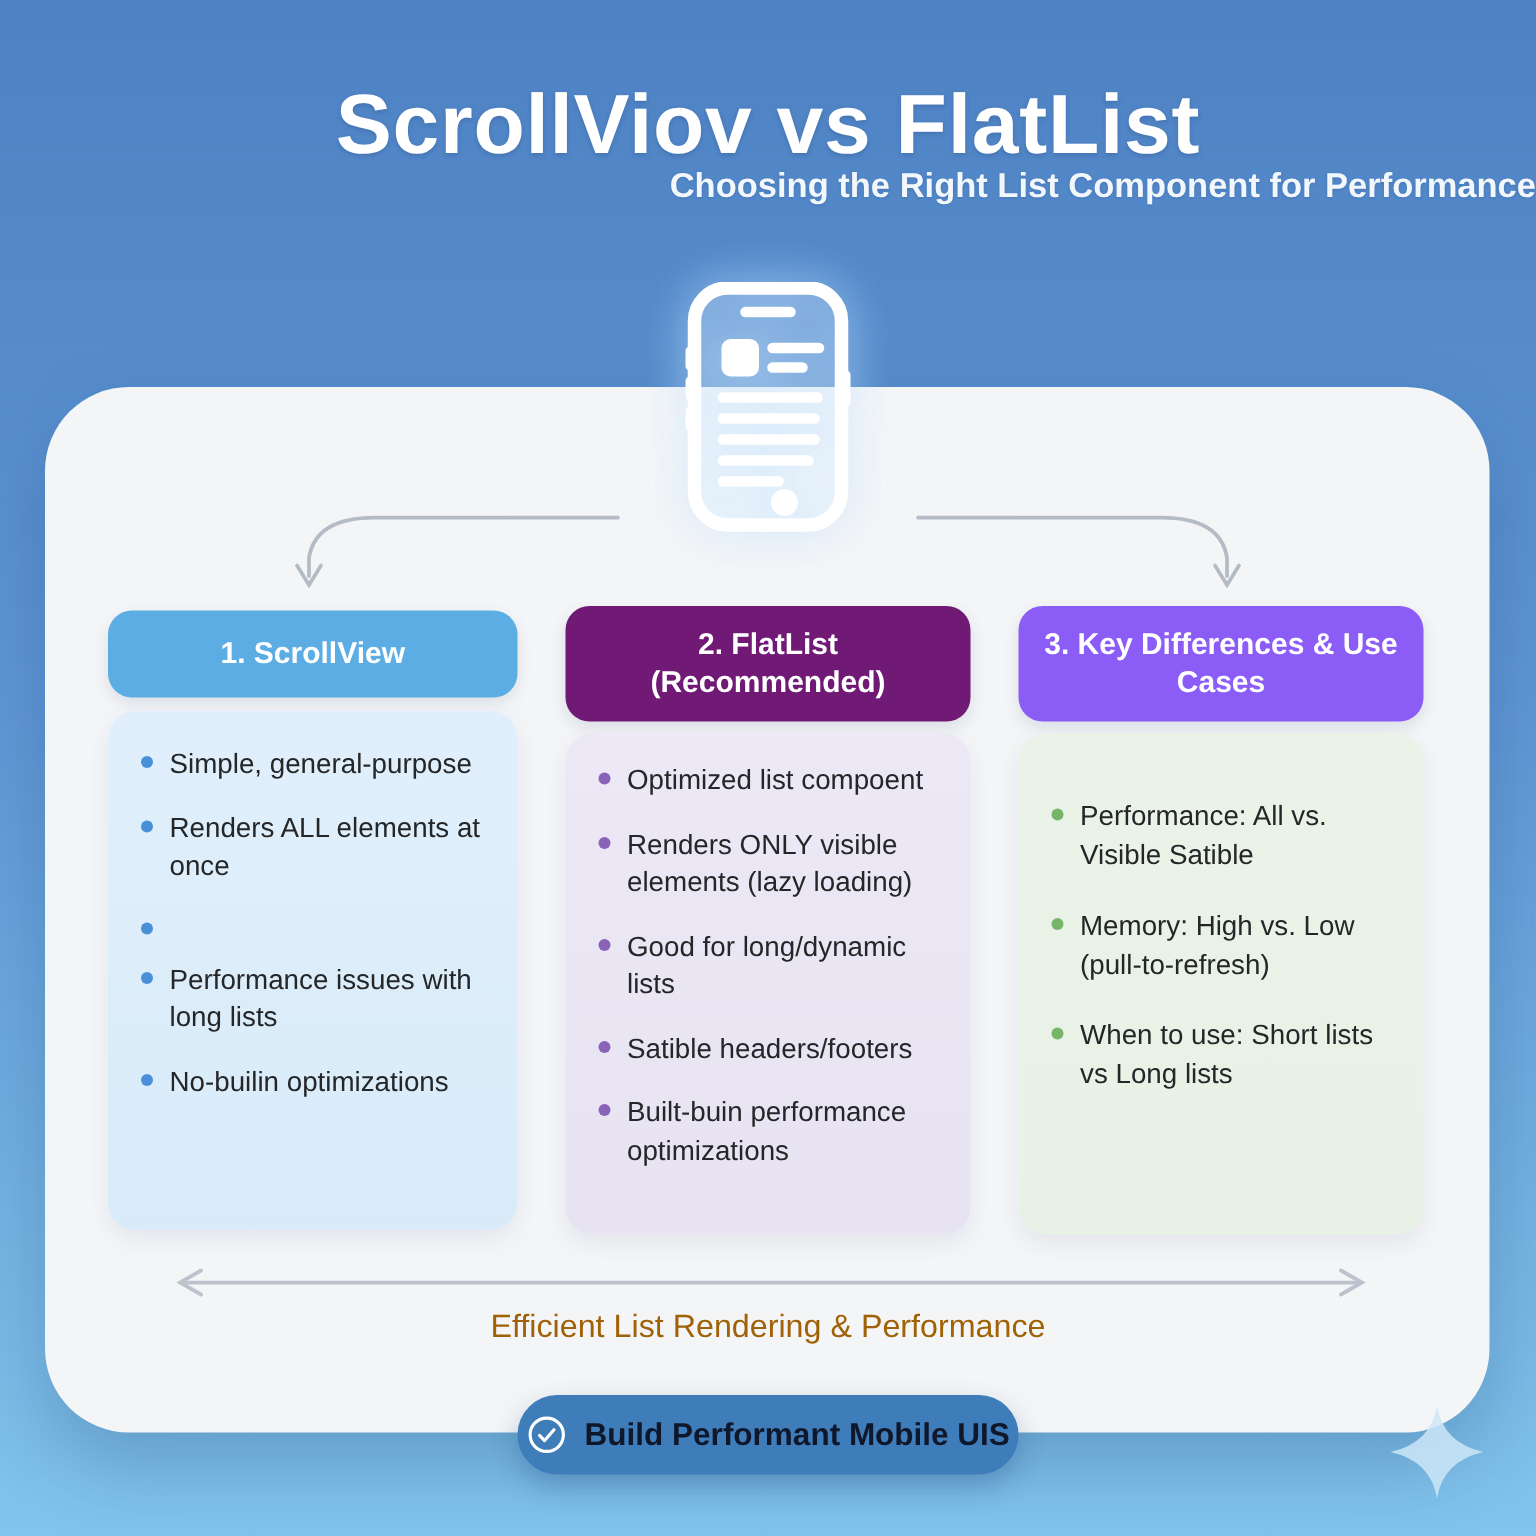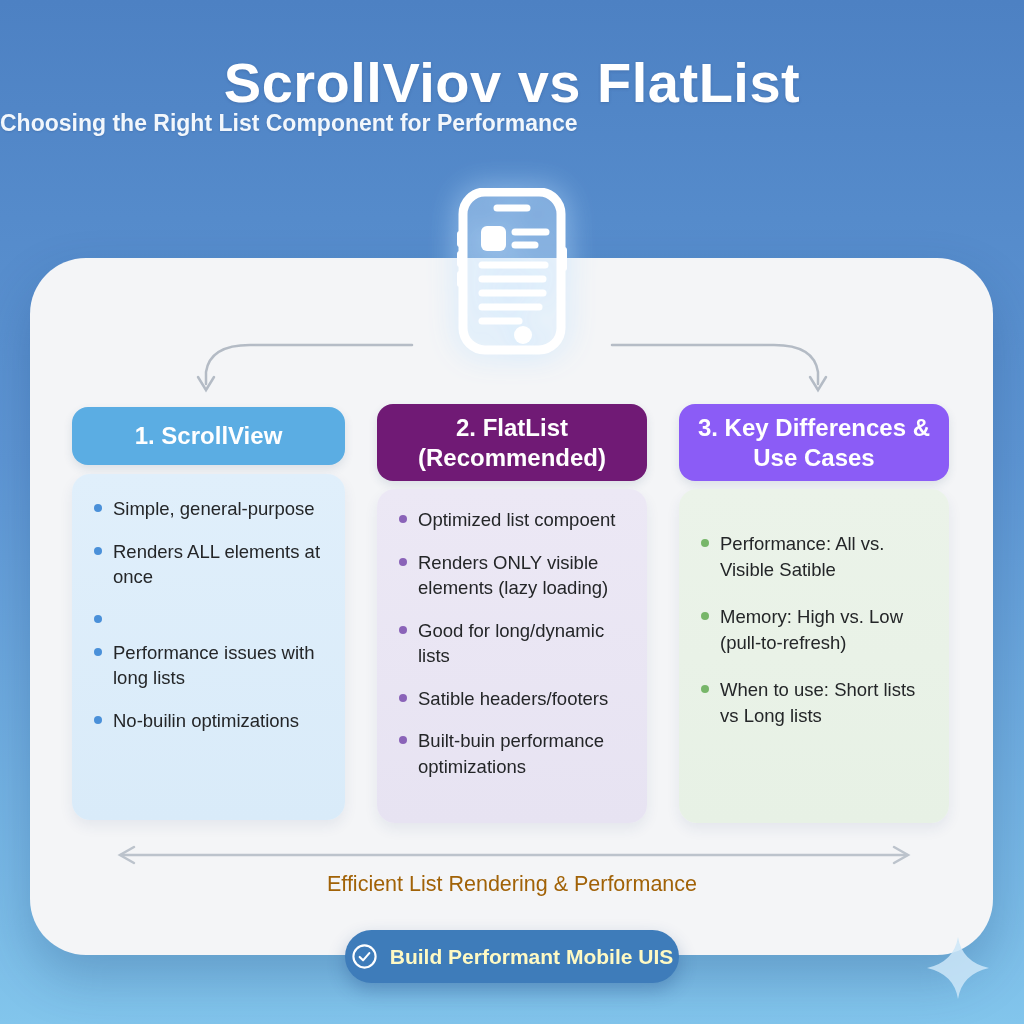--- a/index.html
+++ b/index.html
@@ -12,21 +12,21 @@
 
   
   .page-title {
     position: absolute; left: 0; top: 50px; width: 100%;
     text-align: center; color: #ffffff;
     font-size: 56px; font-weight: 700; letter-spacing: 0.5px;
     text-shadow: 0 1px 3px rgba(30,60,110,0.25);
   }
   .page-subtitle {
     position: absolute; left: 0; top: 110px; width: 100%;
-    text-align: left; color: #f2f7fc;
+    text-align: right; color: #f2f7fc;
     font-size: 23px; font-weight: 600;
     text-shadow: 0 1px 2px rgba(30,60,110,0.2);
   }
 
   
   .card {
     position: absolute; left: 30px; top: 258px; width: 963px; height: 697px;
     background: #f4f5f7; border-radius: 56px;
     box-shadow: 0 24px 50px rgba(25,60,110,0.25);
   }
@@ -40,21 +40,21 @@
   
   .connectors, .bottom-arrow {
     position: absolute; left: 0; top: 0; width: 1024px; height: 1024px;
     pointer-events: none;
   }
 
   
   .col-header {
     position: absolute; border-radius: 16px;
     display: flex; align-items: center; justify-content: center;
-    color: #ffffff; font-weight: 700; font-size: 24px; text-align: center;
+    color: #ffffff; font-weight: 700; font-size: 20px; text-align: center;
     line-height: 1.25; padding: 12px 14px;
     box-shadow: 0 4px 10px rgba(40,70,110,0.12);
   }
   .col-body {
     position: absolute; border-radius: 18px;
     box-shadow: 0 6px 14px rgba(40,70,110,0.08);
   }
   #h1 { left: 72px;  top: 407px; width: 273px; height: 58px; background: #5bade3; }
   #h2 { left: 377px; top: 404px; width: 270px; height: 77px; background: #701a75; }
   #h3 { left: 679px; top: 404px; width: 270px; height: 77px; background: #8b5cf6; }
@@ -81,21 +81,21 @@
   .axis-label {
     position: absolute; left: 0; top: 872px; width: 1024px;
     text-align: center; font-size: 21.5px; font-weight: 500; color: #a16207;
   }
 
   
   .cta-button {
     position: absolute; left: 345px; top: 930px; width: 334px; height: 53px;
     background: #3e7cba; border: none; border-radius: 27px;
     display: flex; align-items: center; justify-content: center; gap: 12px;
-    color: #fef9c3; font-family: inherit; font-size: 21px; font-weight: 600;
+    color: #0f172a; font-family: inherit; font-size: 21px; font-weight: 600;
     box-shadow: 0 8px 18px rgba(30,70,130,0.3);
     cursor: pointer;
   }
 
   
   .sparkle { position: absolute; left: 925px; top: 935px; width: 66px; height: 66px; }
 </style>
 </head>
 <body>
 

